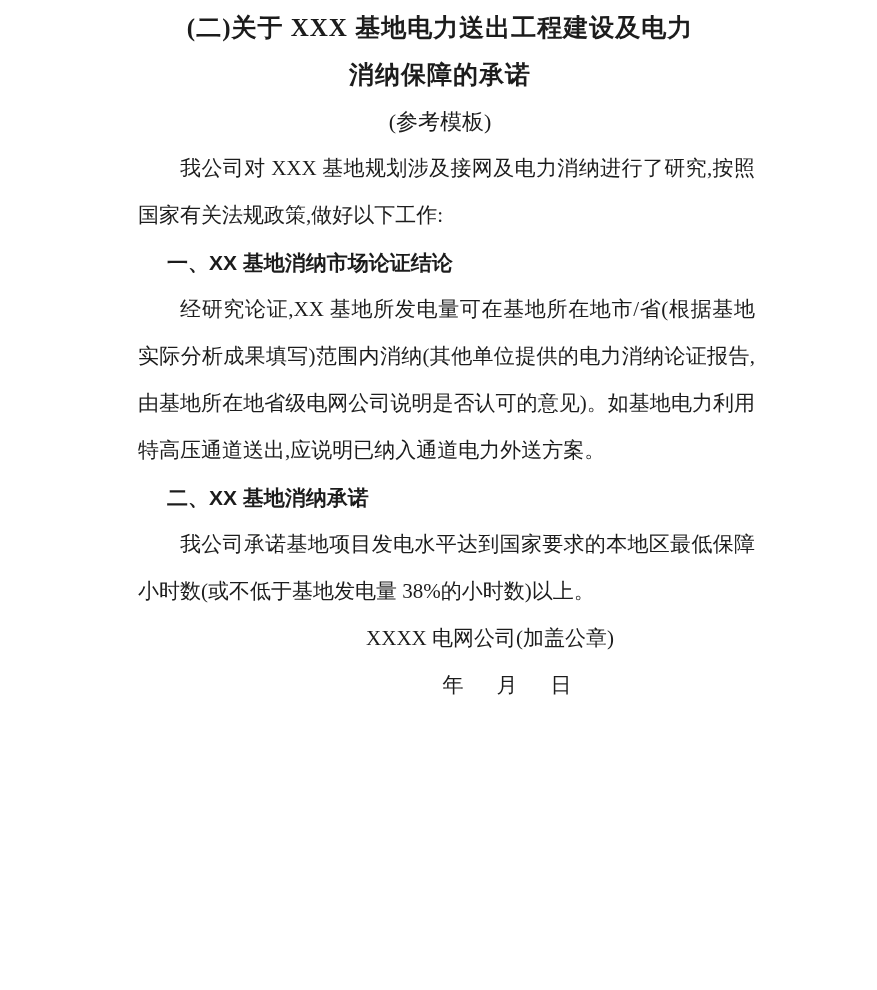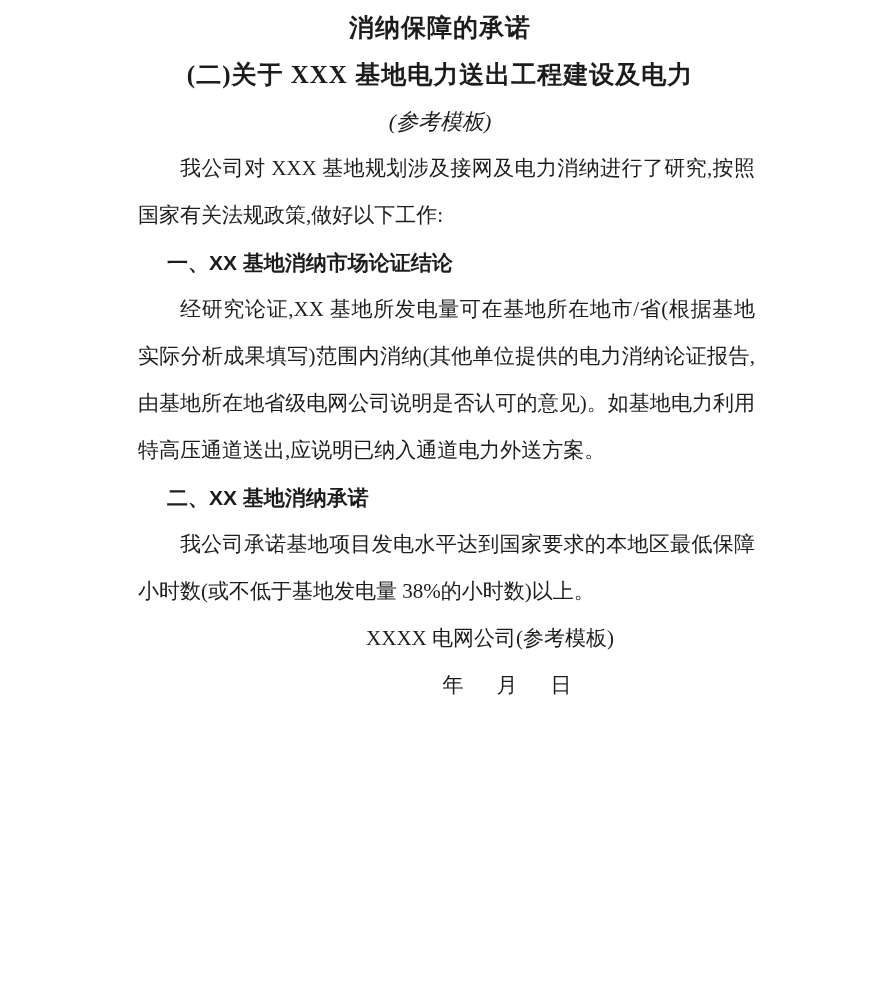--- a/index.html
+++ b/index.html
@@ -22,21 +22,20 @@
     font-weight: bold;
     font-size: 25px;
     line-height: 47px;
     letter-spacing: 1px;
   }
   .subtitle {
     text-align: center;
     font-weight: normal;
     font-size: 22px;
     line-height: 47px;
-    font-style: italic;
   }
   p.body {
     font-size: 21px;
     line-height: 47px;
     text-align: justify;
     text-indent: 2em;
     word-break: break-all;
     margin-left: 13px;
   }
   p.heading {
@@ -59,39 +58,39 @@
     justify-content: center;
     gap: 33px;
     padding-left: 134px;
   }
 </style>
 </head>
 <body>
 
 <div class="page">
 
+  <div class="title-line">(二)关于 XXX 基地电力送出工程建设及电力</div>
+
   <div class="title-line">消纳保障的承诺</div>
-
-  <div class="title-line">(二)关于 XXX 基地电力送出工程建设及电力</div>
 
   <div class="subtitle">(参考模板)</div>
 
   <p class="body">我公司对 XXX 基地规划涉及接网及电力消纳进行了研究,按照国家有关法规政策,做好以下工作:</p>
 
   <p class="heading">一、XX 基地消纳市场论证结论</p>
 
   <p class="body">经研究论证,XX 基地所发电量可在基地所在地市/省(根据基地实际分析成果填写)范围内消纳(其他单位提供的电力消纳论证报告,由基地所在地省级电网公司说明是否认可的意见)。如基地电力利用特高压通道送出,应说明已纳入通道电力外送方案。</p>
 
   <p class="heading">二、XX 基地消纳承诺</p>
 
   <p class="body">我公司承诺基地项目发电水平达到国家要求的本地区最低保障小时数(或不低于基地发电量 38%的小时数)以上。</p>
 
 
 
-  <div class="signature">XXXX 电网公司(参考模板)</div>
+  <div class="signature">XXXX 电网公司(加盖公章)</div>
 
   <div class="date-line">
     <span>年</span>
     <span>月</span>
     <span>日</span>
   </div>
 
 </div>
 
 </body></html>

